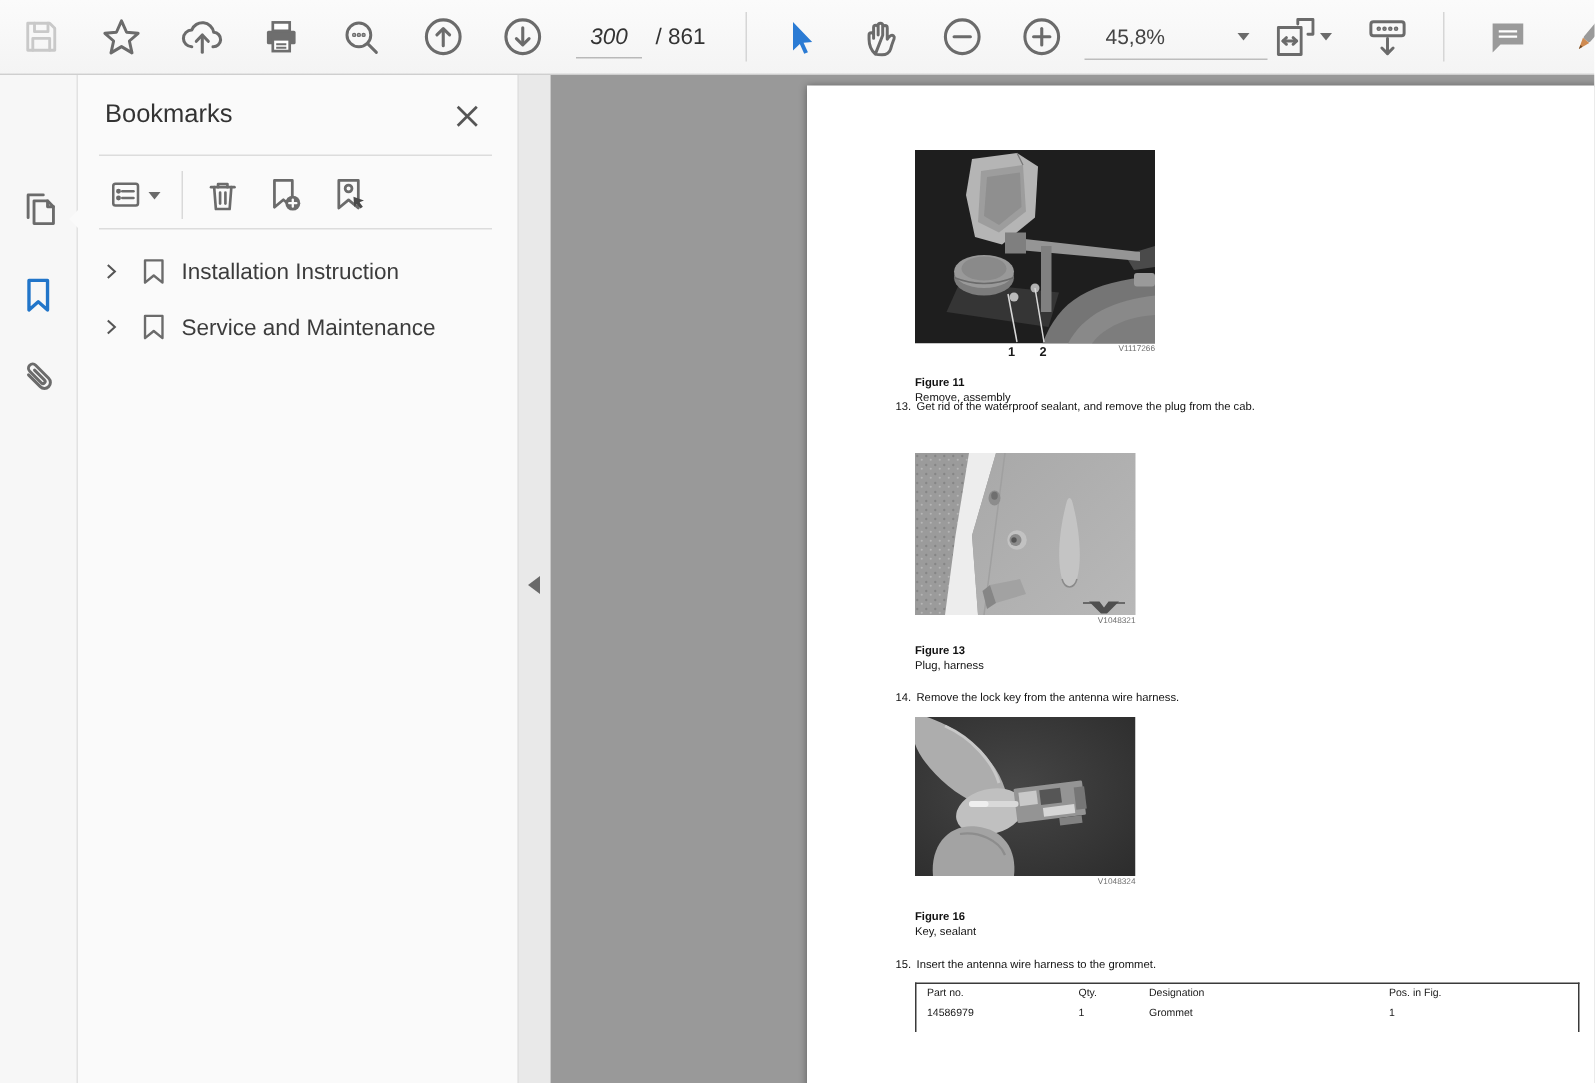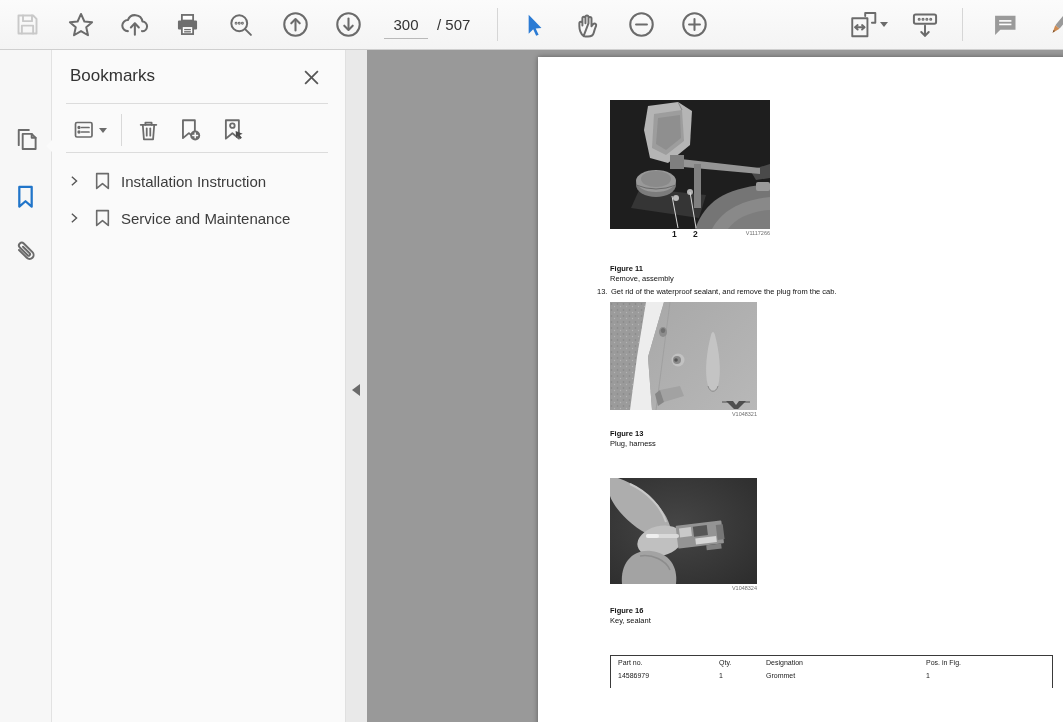--- a/index.html
+++ b/index.html
@@ -7,21 +7,21 @@
   body { font-family:"Liberation Sans", sans-serif; background:#fff; position:relative; }
 
   
   .toolbar { position:absolute; left:0; top:0; width:1063px; height:50px;
     background:linear-gradient(#fbfbfb,#f4f4f4); border-bottom:1px solid #cfcfcf; z-index:5; }
   .tb-btn { position:absolute; top:0; height:49px; width:54px; display:flex;
     align-items:center; justify-content:center; cursor:pointer; }
   .tb-div { position:absolute; top:8px; width:1px; height:33px; background:#d6d6d6; }
   .page-box { position:absolute; left:384px; top:11px; width:44px; height:28px;
     background:transparent; border:none; border-bottom:1px solid #b9b9b9;
-    font-family:"Liberation Sans",sans-serif; font-size:15px; color:#333; text-align:center; }
+    font-family:"Liberation Sans",sans-serif; font-size:15px; color:#333; text-align:center;font-style:italic; }
   .page-total { position:absolute; left:437px; top:0; height:49px; display:flex;
     align-items:center; font-size:15px; color:#333; }
   .zoom-field { position:absolute; left:723px; top:9px; width:122px; height:31px;
     border-bottom:1px solid #bdbdbd; display:flex; align-items:center; cursor:pointer; }
   .zoom-field .zv { font-size:14px; color:#444; padding-left:14px; flex:1; }
   .caret { width:0; height:0; border-left:4px solid transparent; border-right:4px solid transparent;
     border-top:5px solid #6b6b6b; display:inline-block; }
 
   
   .nav-strip { position:absolute; left:0; top:50px; width:52px; height:672px;
@@ -126,21 +126,21 @@
   </div>
   <div class="tb-btn" style="left:321px">
     <svg class="ic" width="29" height="29" viewBox="0 0 24 24">
       <circle cx="12" cy="12" r="9.3"></circle>
         <line x1="12" y1="7" x2="12" y2="16"></line>
         <polyline points="8.5,13 12,16.5 15.5,13"></polyline>
     </svg>
   </div>
 
   <input class="page-box" value="300" style="">
-  <div class="page-total">/ 507</div>
+  <div class="page-total">/ 861</div>
 
   <div class="tb-div" style="left:497px"></div>
 
   <div class="tb-btn" style="left:506px">
     <svg width="26" height="26" viewBox="0 0 24 24">
       <path d="M8,2.5 L8,20 L12.2,16 L14.9,22 L17.2,21 L14.5,15.2 L19.8,14.8 Z" fill="#2b7bd4"></path>
     </svg>
   </div>
   <div class="tb-btn" style="left:561px">
     <svg class="ic" width="28" height="28" viewBox="0 0 24 24">
@@ -154,20 +154,24 @@
     </svg>
   </div>
   <div class="tb-btn" style="left:667px">
     <svg class="ic" width="29" height="29" viewBox="0 0 24 24">
       <circle cx="12" cy="12" r="9.3"></circle>
         <line x1="7.5" y1="12" x2="16.5" y2="12"></line>
         <line x1="12" y1="7.5" x2="12" y2="16.5"></line>
     </svg>
   </div>
 
+  <div class="zoom-field">
+    <span class="zv">45,8%</span>
+    <span class="caret" style="margin-right:12px"></span>
+  </div>
 
   <div class="tb-btn" style="left:840px;width:58px">
     <svg class="ic" width="27" height="27" viewBox="0 0 24 24">
       <polyline points="13.5,4.5 13.5,1.8 22.5,1.8 22.5,10.5 19.5,10.5"></polyline>
       <rect x="2" y="6.5" width="13.5" height="16"></rect>
       <line x1="4.8" y1="14.5" x2="12.7" y2="14.5"></line>
       <polyline points="6.8,12.5 4.6,14.5 6.8,16.5"></polyline>
         <polyline points="10.7,12.5 12.9,14.5 10.7,16.5"></polyline>
     </svg>
     <span class="caret" style="margin-left:3px"></span>
@@ -326,26 +330,26 @@
         <circle cx="66" cy="98" r="3" fill="#bbb"></circle>
         <circle cx="80" cy="92" r="3" fill="#b2b2b2"></circle>
         <line x1="62" y1="96" x2="68" y2="128" stroke="#d8d8d8" stroke-width="1"></line>
         <line x1="80" y1="92" x2="86" y2="128" stroke="#d8d8d8" stroke-width="1"></line>
       </svg>
     </div>
     <div class="callout" style="left:134px;top:172px">1</div>
     <div class="callout" style="left:155px;top:172px">2</div>
     <div class="ref-row" style="top:173px;width:160px;text-align:right">V1117266</div>
 
-    <div class="caption" style="top:207px">
+    <div class="caption" style="top:193px">
       <div class="b">Figure 11</div>
       <div>Remove, assembly</div>
     </div>
 
-    <div class="step" style="top:230px">
+    <div class="step" style="top:209px">
       <span class="num">13.</span><span>Get rid of the waterproof sealant, and remove the plug from the cab.</span>
     </div>
 
     <div class="fig" style="top:245px">
       <svg width="147" height="108" viewBox="0 0 147 108">
         <defs>
           <pattern id="grit" width="6" height="6" patternUnits="userSpaceOnUse">
             <rect width="6" height="6" fill="#9b9b9b"></rect>
             <circle cx="1.5" cy="2" r="0.8" fill="#858585"></circle>
             <circle cx="4.5" cy="4.5" r="0.7" fill="#b5b5b5"></circle>
@@ -373,20 +377,23 @@
         <line x1="133" y1="100" x2="140" y2="100" stroke="#4f4f4f" stroke-width="1"></line>
       </svg>
     </div>
     <div class="ref-row" style="top:354px;width:147px;text-align:right">V1048321</div>
 
     <div class="caption" style="top:372px">
       <div class="b">Figure 13</div>
       <div>Plug, harness</div>
     </div>
 
+    <div class="step" style="top:403px">
+      <span class="num">14.</span><span>Remove the lock key from the antenna wire harness.</span>
+    </div>
 
     <div class="fig" style="top:421px">
       <svg width="147" height="106" viewBox="0 0 147 106">
         <defs>
           <radialGradient id="dark13" cx="45%" cy="45%" r="75%">
             <stop offset="0" stop-color="#464646"></stop>
               <stop offset="1" stop-color="#2d2d2d"></stop>
           </radialGradient>
         </defs>
         <rect width="147" height="106" fill="url(#dark13)"></rect>
@@ -407,20 +414,23 @@
         <rect x="36" y="56" width="13" height="4" rx="2" fill="#efefef"></rect>
       </svg>
     </div>
     <div class="ref-row" style="top:528px;width:147px;text-align:right">V1048324</div>
 
     <div class="caption" style="top:549px">
       <div class="b">Figure 16</div>
       <div>Key, sealant</div>
     </div>
 
+    <div class="step" style="top:581px">
+      <span class="num">15.</span><span>Insert the antenna wire harness to the grommet.</span>
+    </div>
 
     <div class="parts-table">
       <span class="pt-r1 pt-c1">Part no.</span>
       <span class="pt-r1 pt-c2">Qty.</span>
       <span class="pt-r1 pt-c3">Designation</span>
       <span class="pt-r1 pt-c4">Pos. in Fig.</span>
       <span class="pt-r2 pt-c1">14586979</span>
       <span class="pt-r2 pt-c2">1</span>
       <span class="pt-r2 pt-c3">Grommet</span>
       <span class="pt-r2 pt-c4">1</span>

